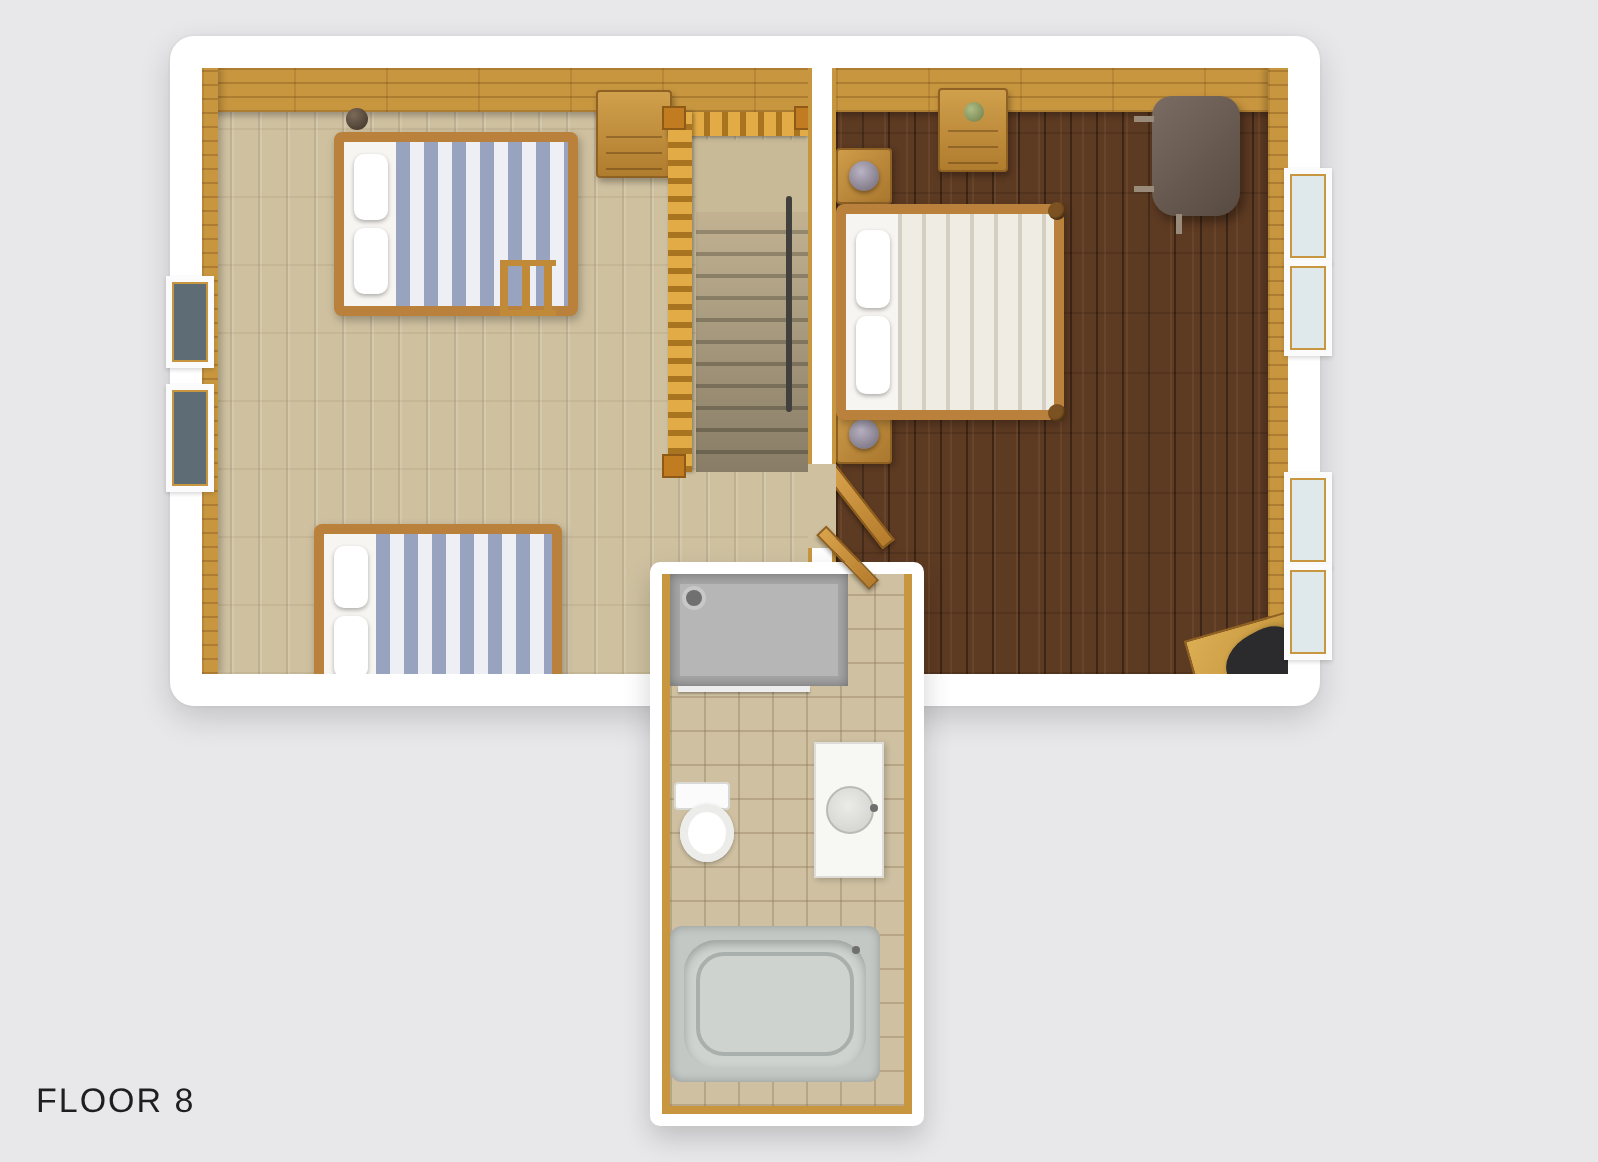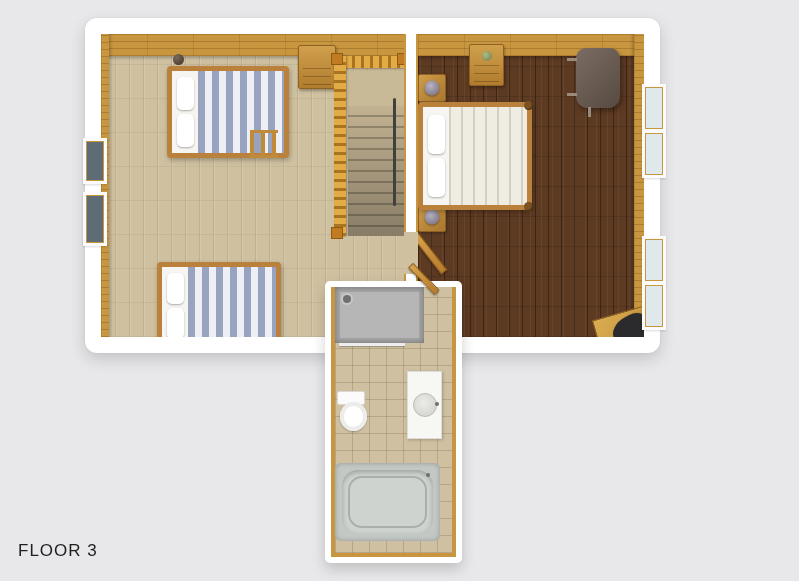--- a/index.html
+++ b/index.html
@@ -218,14 +218,14 @@
       </div>
 
       <div class="tub">
         <div class="tub-inner"></div>
         <div class="tub-basin"></div>
         <div class="faucet" style="right:10px;top:10px;"></div>
       </div>
     </div>
   </div>
 
-  <div class="floor-label">FLOOR 3</div>
+  <div class="floor-label">FLOOR 8</div>
 </div>
 
 </body></html>

